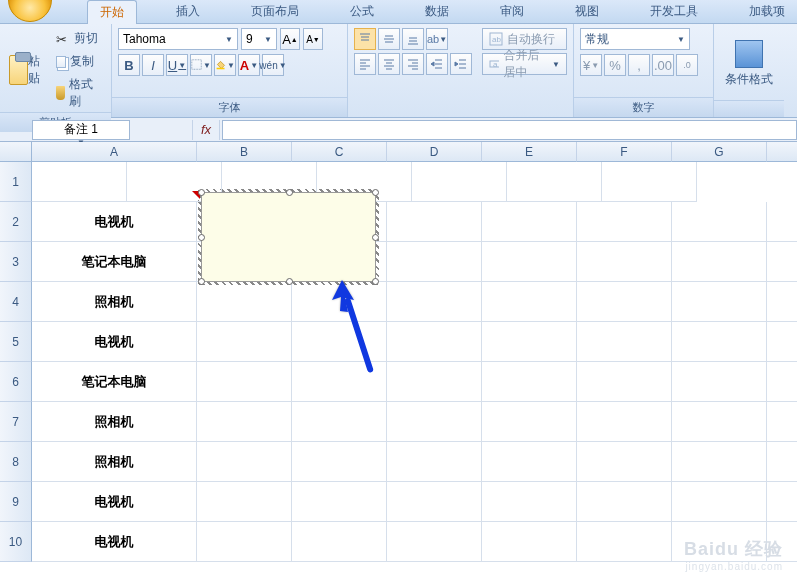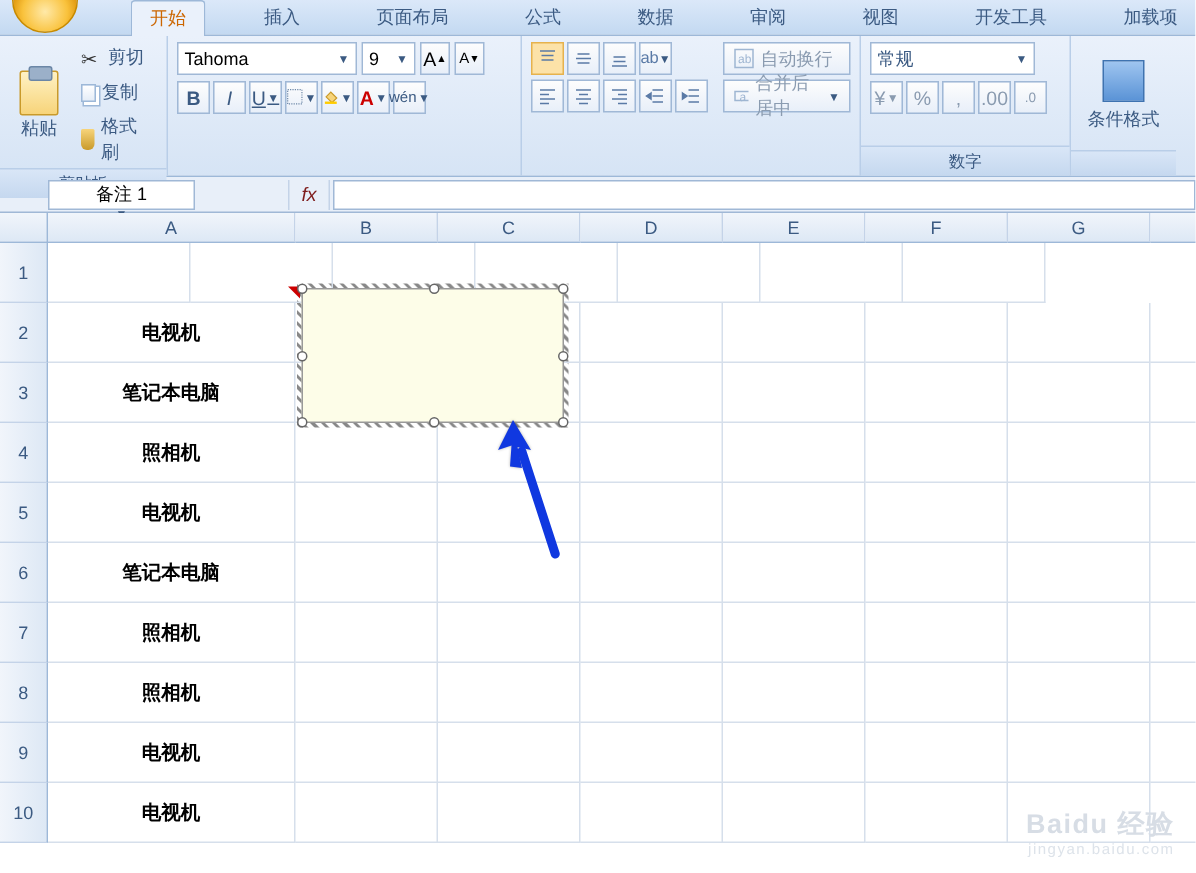--- a/index.html
+++ b/index.html
@@ -11,21 +11,21 @@
 .tab { padding: 3px 12px; font-size: 12px; color: #3b5a82; cursor: pointer; }
 .tab.active { background: #eaf1fb; border: 1px solid #9db8d8; border-bottom: none; border-radius: 3px 3px 0 0; color: #cc6600; }
 
 
 .ribbon { height: 94px; background: linear-gradient(#eaf1fb, #d6e4f5); display: flex; border-bottom: 1px solid #9db8d8; }
 .group { border-right: 1px solid #b9cee8; padding: 4px 6px 2px; display: flex; flex-direction: column; justify-content: space-between; }
 .group-label { text-align: center; font-size: 11px; color: #3b5a82; padding: 2px 0; background: linear-gradient(#d9e6f7, #c5d8ef); margin: 0 -6px -2px; border-top: 1px solid #b9cee8; }
 .group-body { display: flex; gap: 4px; flex: 1; }
 
 
-.paste-btn { width: 42px; display: flex; flex-direction: column; align-items: center; justify-content: center; gap: 0; border: 1px solid transparent; border-radius: 3px; padding: 4px 2px; }
+.paste-btn { width: 42px; display: flex; flex-direction: row; align-items: center; justify-content: center; gap: 0; border: 1px solid transparent; border-radius: 3px; padding: 4px 2px; }
 .paste-icon { width: 26px; height: 30px; background: linear-gradient(#fff2c4, #f7d47a); border: 1px solid #c99a2a; border-radius: 2px; position: relative; }
 .paste-icon::before { content: ""; position: absolute; top: -4px; left: 5px; width: 14px; height: 8px; background: #9bb0c9; border: 1px solid #6b86a6; border-radius: 2px; }
 .clip-side { display: flex; flex-direction: column; gap: 2px; }
 .small-btn { display: flex; align-items: center; gap: 4px; font-size: 12px; color: #3b5a82; padding: 1px 3px; border: 1px solid transparent; }
 .mini-icon { width: 14px; height: 14px; display: inline-block; }
 .scissors { color: #333; font-size: 13px; }
 .copy-icon { background: linear-gradient(#fff, #e5edf7); border: 1px solid #9db8d8; box-shadow: 2px 2px 0 #fff, 2px 2px 0 1px #9db8d8; width: 10px; height: 12px; }
 .brush-icon { background: linear-gradient(#f7d47a, #c99a2a); width: 10px; height: 14px; border-radius: 1px 1px 4px 4px; }
 
 
@@ -180,20 +180,21 @@
         <div class="fbtn">
             <span style="color:#c00;font-weight:bold">A</span>
             <span class="drop">▼</span>
           </div>
         <div class="fbtn">
             <span style="font-size:10px">wén</span>
             <span class="drop">▼</span>
           </div>
       </div>
     </div>
+    <div class="group-label">字体</div>
   </div>
 
   <div class="group" style="width:226px">
     <div class="group-body">
       <div class="align-col">
         <div class="align-row">
           <div class="abtn" style="background:#fce2a8;border-color:#e6b24d">
               <svg viewBox="0 0 14 14">
                 <g stroke="#5a7aa6">
                   <line x1="2" y1="2" x2="12" y2="2"></line>

